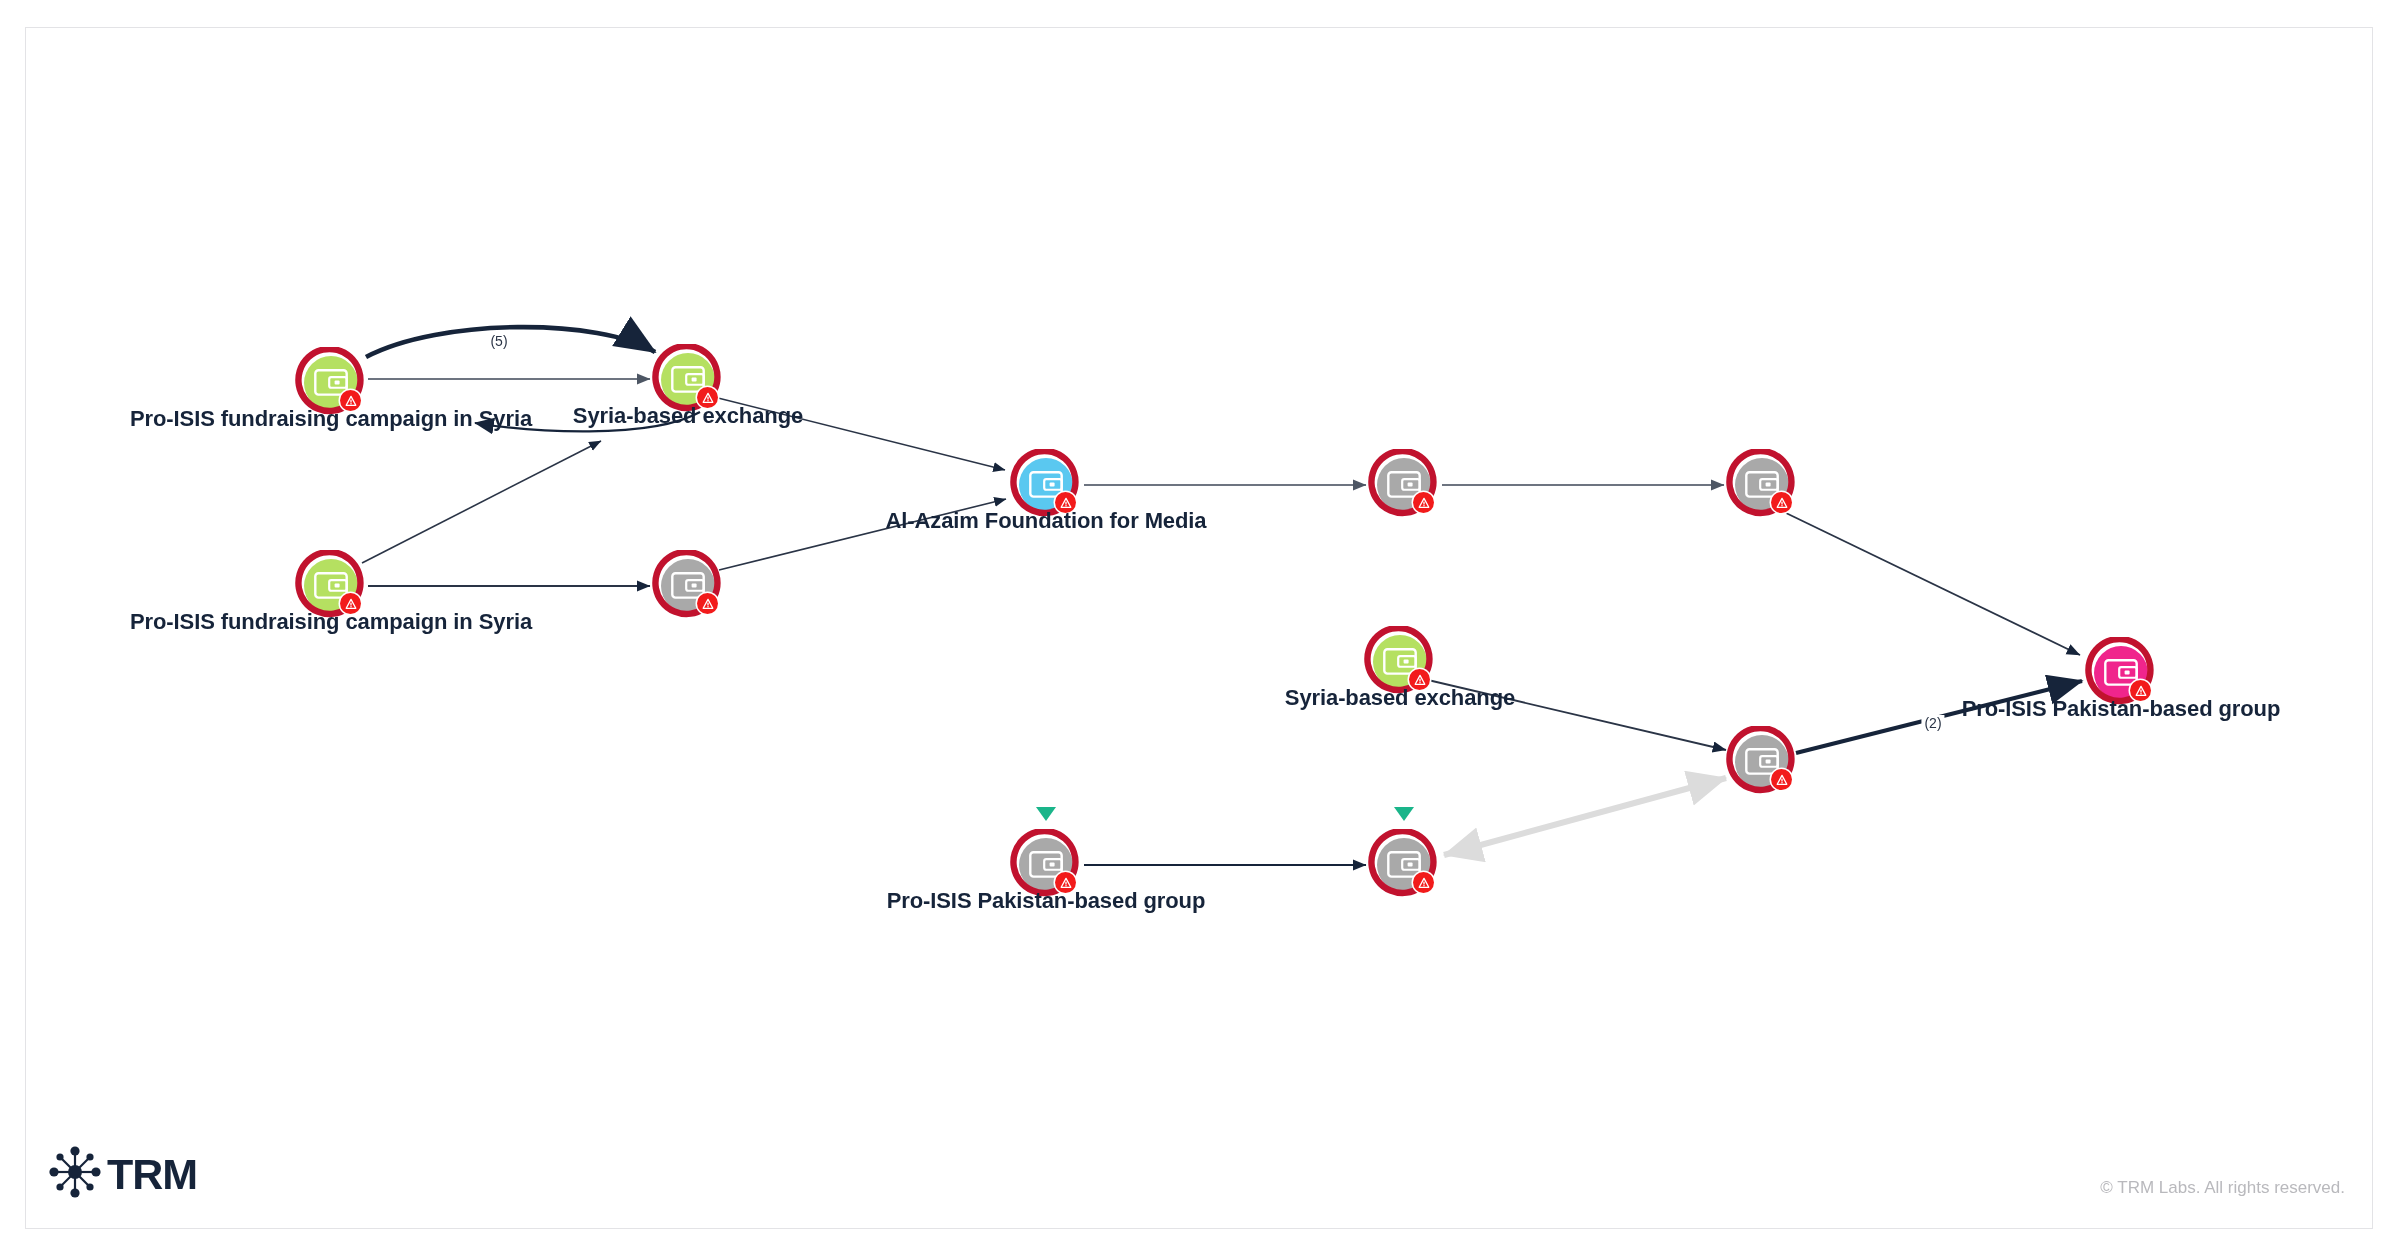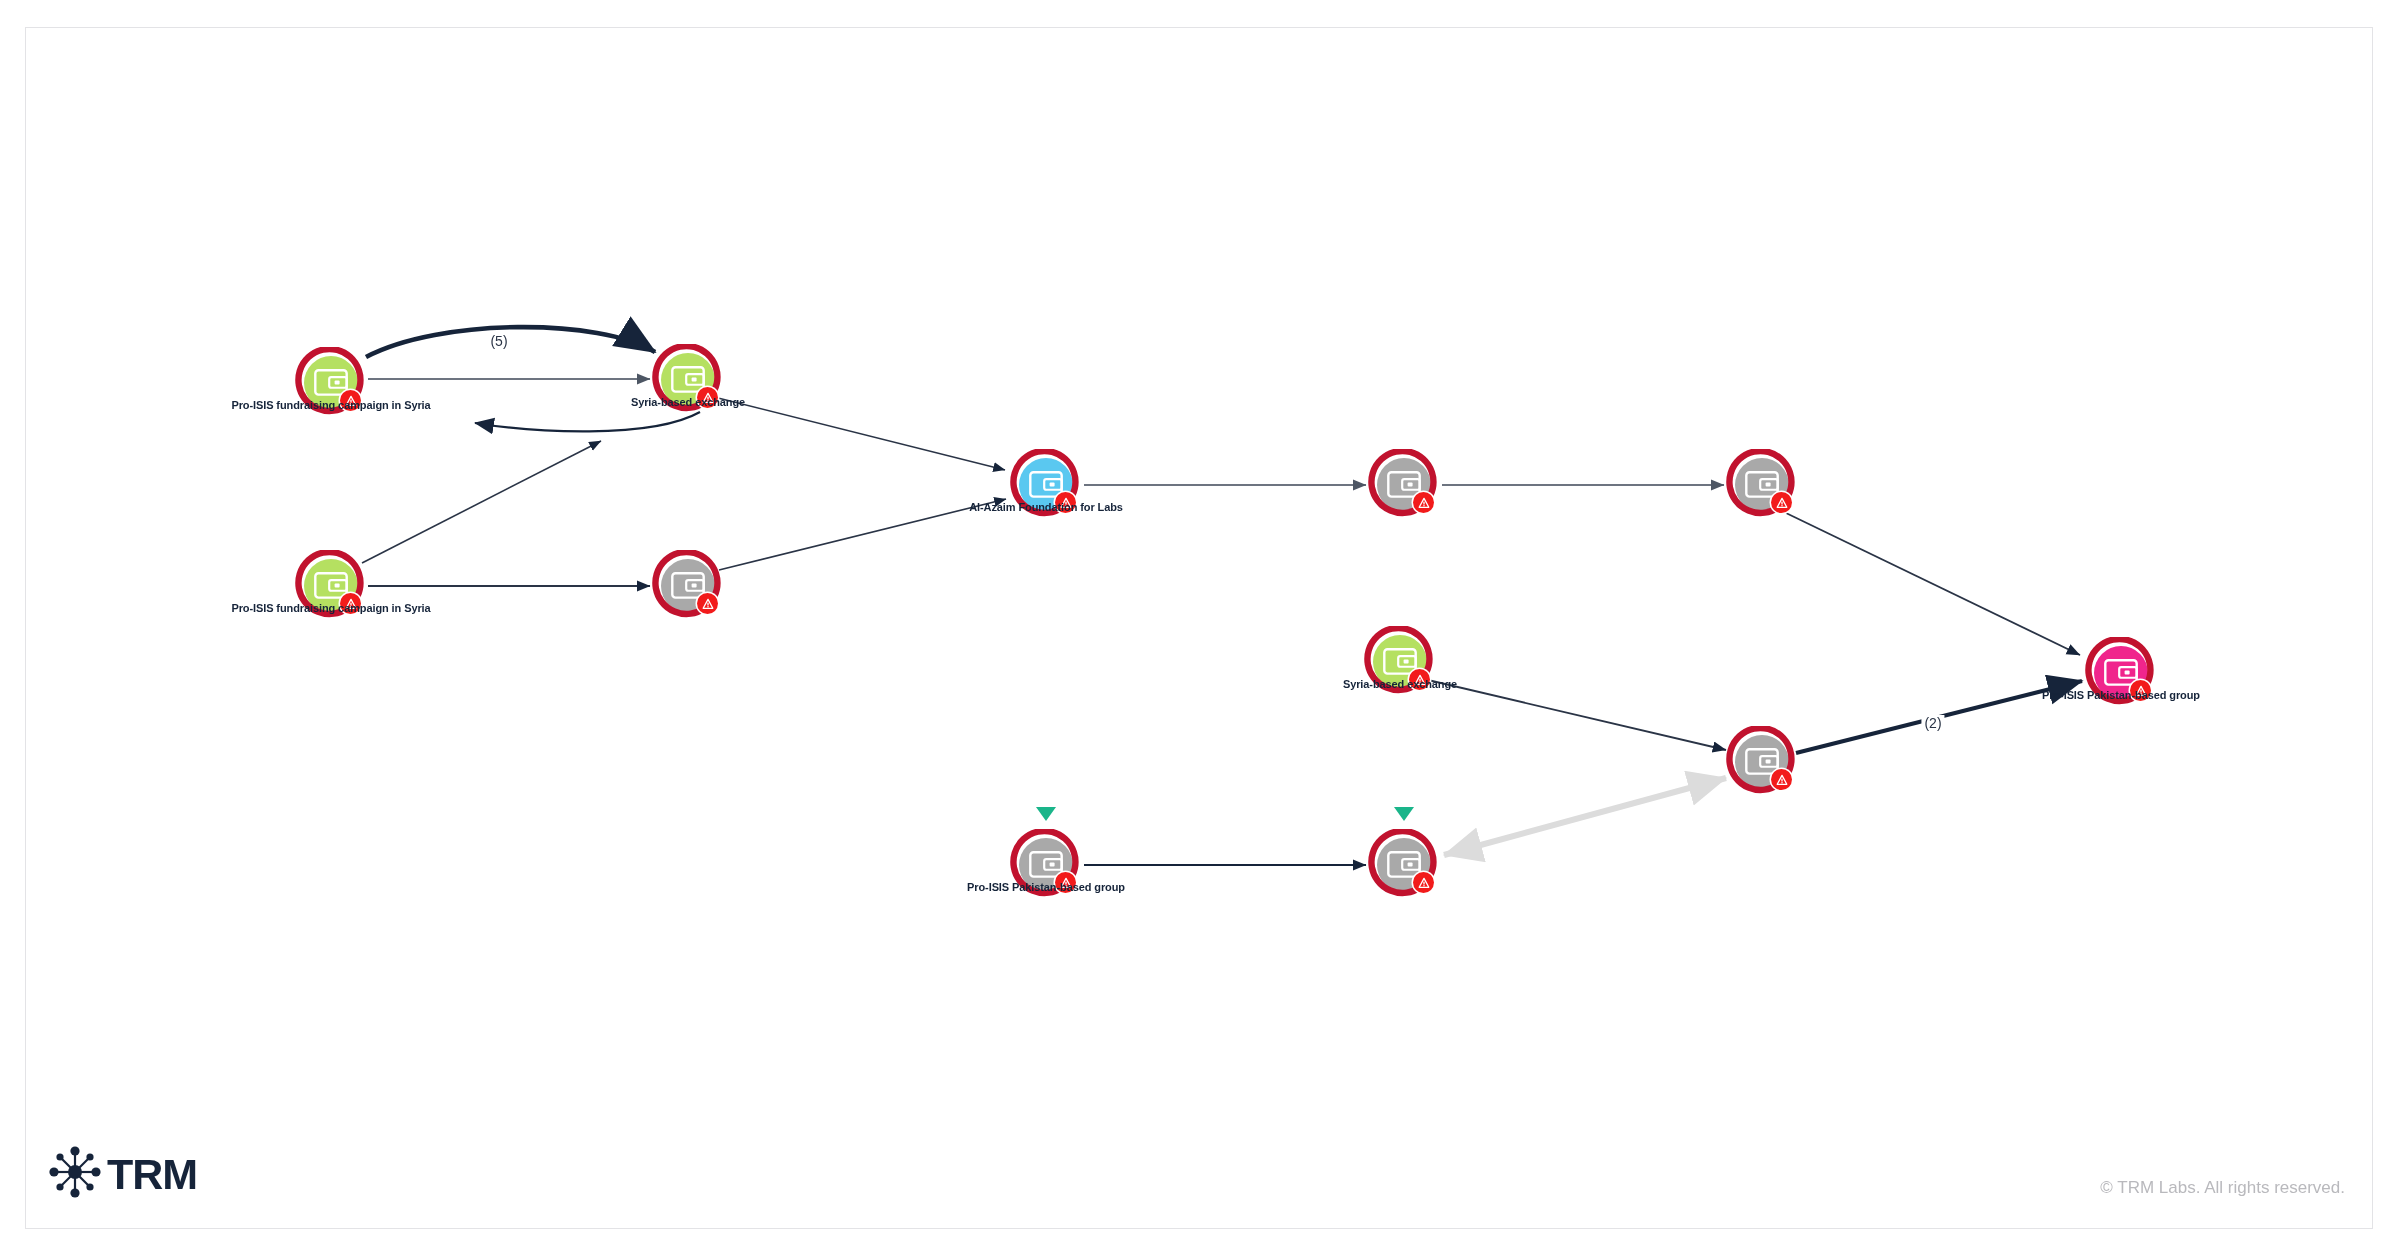--- a/index.html
+++ b/index.html
@@ -8,22 +8,22 @@
   #graph-svg{position:absolute;left:0;top:0;width:2400px;height:1256px;}
   .node{position:absolute;transform:translate(-50%,-50%);}
   .node-disc{position:relative;width:54px;height:54px;border-radius:50%;}
   .ring{position:absolute;left:-9px;top:-9px;width:72px;height:72px;}
   .wallet{position:absolute;left:50%;top:50%;transform:translate(-50%,-52%);}
   .badge{position:absolute;right:-3px;bottom:-1px;width:21px;height:21px;border-radius:50%;
          background:#f21b1b;box-shadow:0 0 0 1.5px #ffffff;display:flex;align-items:center;justify-content:center;}
   .badge svg{display:block;}
   .tri{position:absolute;left:50%;top:-31px;transform:translateX(-50%);width:0;height:0;
        border-left:10px solid transparent;border-right:10px solid transparent;border-top:14px solid #1ab58a;}
-  .nlabel{position:absolute;left:50%;top:43px;transform:translateX(-50%);white-space:nowrap;
-          font-size:11px;font-weight:700;color:#16243a;letter-spacing:-.1px;}
+  .nlabel{position:absolute;left:50%;top:50px;transform:translateX(-50%);white-space:nowrap;
+          font-size:22px;font-weight:700;color:#16243a;letter-spacing:-.1px;}
   .elabel{position:absolute;transform:translate(-50%,-50%);font-size:14px;color:#2a3446;
           background:#fff;padding:0 3px;white-space:nowrap;}
   #logo{position:absolute;left:48px;top:1145px;display:flex;align-items:center;gap:5px;}
   #logo-text{font-size:43px;font-weight:700;color:#16243a;letter-spacing:-1px;}
   #copyright{position:absolute;right:55px;top:1178px;font-size:17px;color:#b9b9bd;}
 </style>
 </head>
 <body>
 
 <div id="canvas"></div>
@@ -182,21 +182,21 @@
           <rect x="20.6" y="11.6" width="5" height="4" rx="1" fill="#ffffff"></rect>
         </svg>
         <span class="badge">
           <svg width="12" height="12" viewBox="0 0 12 12">
             <path d="M6 1.4 L10.8 10.3 L1.2 10.3 Z" fill="none" stroke="#ffffff" stroke-width="1.3" stroke-linejoin="round"></path>
             <rect x="5.35" y="4.4" width="1.3" height="3.3" rx="0.6" fill="#ffffff"></rect>
             <circle cx="6" cy="8.8" r="0.75" fill="#ffffff"></circle>
           </svg>
         </span>
       </div>
-      <span class="nlabel">Al-Azaim Foundation for Labs</span>
+      <span class="nlabel">Al-Azaim Foundation for Media</span>
     </div>
     <div class="node" style="left: 1404px; top: 485px;">
       <div class="node-disc" style="background:#a9a9a9">
         <svg class="ring" width="72" height="72" viewBox="0 0 72 72">
           <path d="M 58.5 52.5 A 31 31 0 1 0 52 58.5" fill="none" stroke="#c1122e" stroke-width="6.4" stroke-linecap="round"></path>
         </svg>
         <svg class="wallet" width="34" height="27" viewBox="0 0 34 27">
           <rect x="1.3" y="1.3" width="31.4" height="24.4" rx="3.2" fill="none" stroke="#ffffff" stroke-width="2.4"></rect>
           <rect x="15.2" y="8.2" width="17.5" height="10.6" rx="2" fill="none" stroke="#ffffff" stroke-width="2.2"></rect>
           <rect x="20.6" y="11.6" width="5" height="4" rx="1" fill="#ffffff"></rect>

